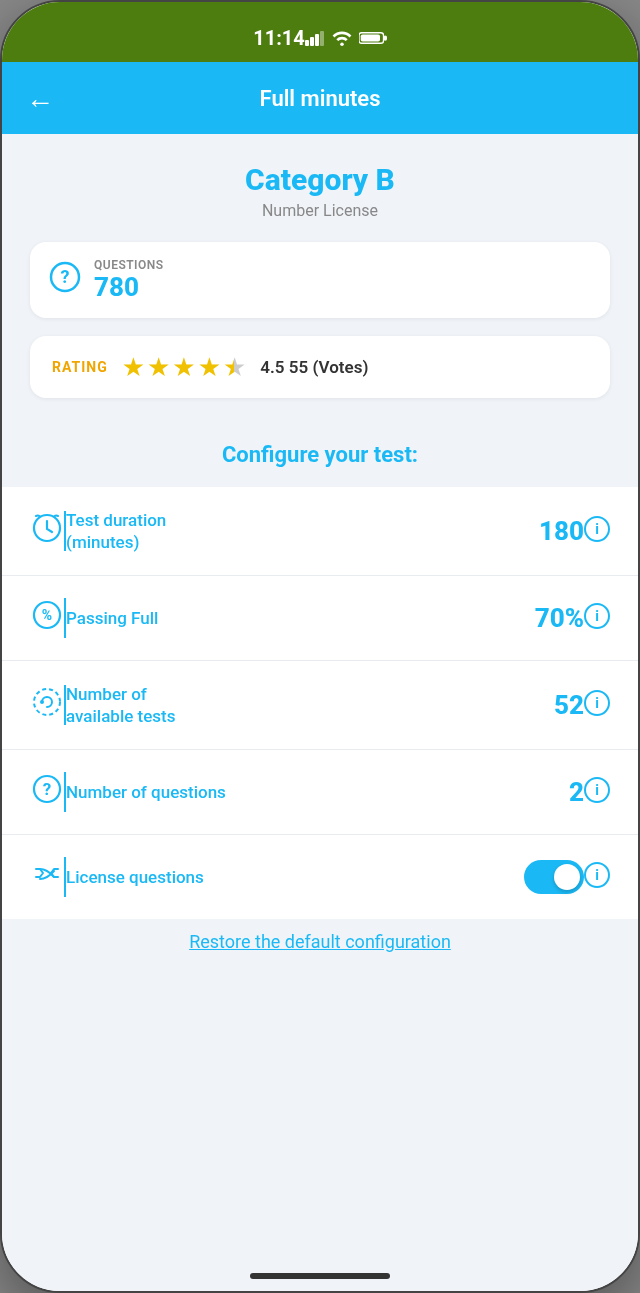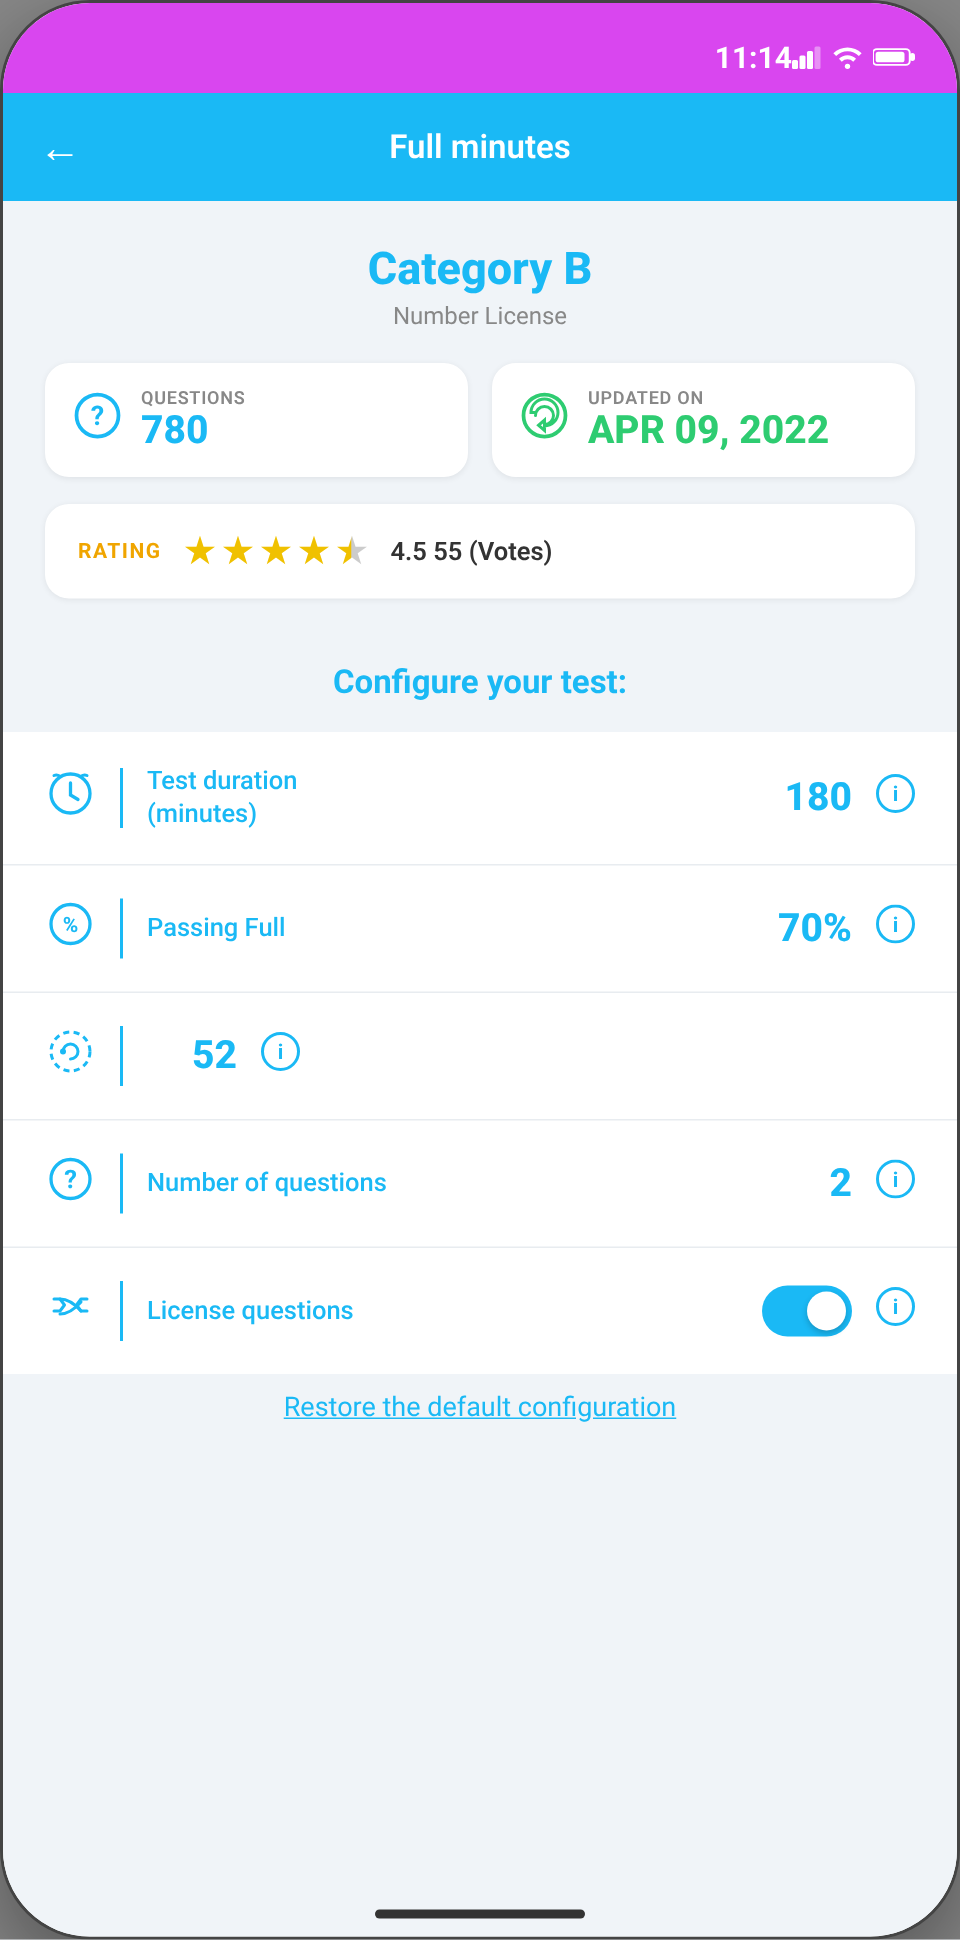--- a/index.html
+++ b/index.html
@@ -19,25 +19,25 @@
       background: #fff;
       border-radius: 60px;
       overflow: hidden;
       position: relative;
       box-shadow: 0 20px 60px rgba(0,0,0,0.4);
       border: 2px solid #444;
     }
 
     
     .status-bar {
-      background: #d946ef;
+      background: #4d7c0f;
       height: 60px;
       display: flex;
       align-items: center;
-      justify-content: flex-end;
+      justify-content: center;
       padding: 12px 28px 0;
       color: #fff;
       font-weight: 700;
       font-size: 18px;
     }
     .status-bar .time { font-size: 20px; font-weight: 700; }
     .status-icons { display: flex; align-items: center; gap: 6px; }
     .status-icons svg { fill: white; }
 
     
@@ -173,21 +173,20 @@
     .config-section {
       background: #fff;
       margin-top: 10px;
     }
 
     .config-row {
       display: flex;
       align-items: center;
       padding: 22px 28px;
       border-bottom: 1px solid #e8ecf0;
-      gap: 16px;
     }
 
     .config-row:last-child {
       border-bottom: none;
     }
 
     .config-icon {
       color: #1ab9f5;
       font-size: 26px;
       width: 34px;
@@ -334,32 +333,20 @@
               <circle cx="16" cy="16" r="14" stroke="#1ab9f5" stroke-width="2.5" fill="none"></circle>
               <text x="16" y="22" text-anchor="middle" fill="#1ab9f5" font-size="18" font-weight="700">?</text>
             </svg>
           </div>
           <div class="info-card-content">
             <div class="label">QUESTIONS</div>
             <div class="value">780</div>
           </div>
         </div>
 
-        <div class="info-card">
-          <div class="config-icon">
-            <svg width="32" height="32" viewBox="0 0 32 32" fill="none">
-              <circle cx="16" cy="16" r="14" stroke="#2ecc71" stroke-width="2.5" fill="none"></circle>
-              <path d="M10 16a6 6 0 1 1 6 6v-3l-4 3.5 4 3.5v-3a9 9 0 1 0-9-9h3" stroke="#2ecc71" stroke-width="2" fill="none" stroke-linecap="round"></path>
-            </svg>
-          </div>
-          <div class="info-card-content">
-            <div class="label">UPDATED ON</div>
-            <div class="value green">APR 09, 2022</div>
-          </div>
-        </div>
       </div>
 
       <div class="rating-card">
         <span class="rating-label">RATING</span>
         <div class="stars">
           <span class="star">★</span>
           <span class="star">★</span>
           <span class="star">★</span>
           <span class="star">★</span>
           <span class="star" style="background: linear-gradient(to right, #f0c100 50%, #ccc 50%); -webkit-background-clip: text; -webkit-text-fill-color: transparent;">★</span>
@@ -412,20 +399,21 @@
 
       <div class="config-row">
         <div class="config-icon">
           <svg width="30" height="30" viewBox="0 0 30 30" fill="none">
             <circle cx="15" cy="15" r="13" stroke="#1ab9f5" stroke-width="2" fill="none" stroke-dasharray="4 3"></circle>
             <path d="M10 15 a5 5 0 1 1 5 5" stroke="#1ab9f5" stroke-width="2" fill="none" stroke-linecap="round"></path>
             <circle cx="10" cy="15" r="2" fill="#1ab9f5"></circle>
           </svg>
         </div>
         <div class="config-divider"></div>
+        <div class="config-label">Number of<br>available tests</div>
         <div class="config-value">52</div>
         <div class="config-info">
           <svg width="26" height="26" viewBox="0 0 26 26" fill="none">
             <circle cx="13" cy="13" r="12" stroke="#1ab9f5" stroke-width="2" fill="none"></circle>
             <text x="13" y="18" text-anchor="middle" fill="#1ab9f5" font-size="14" font-weight="700">i</text>
           </svg>
         </div>
       </div>
 
       <div class="config-row">

